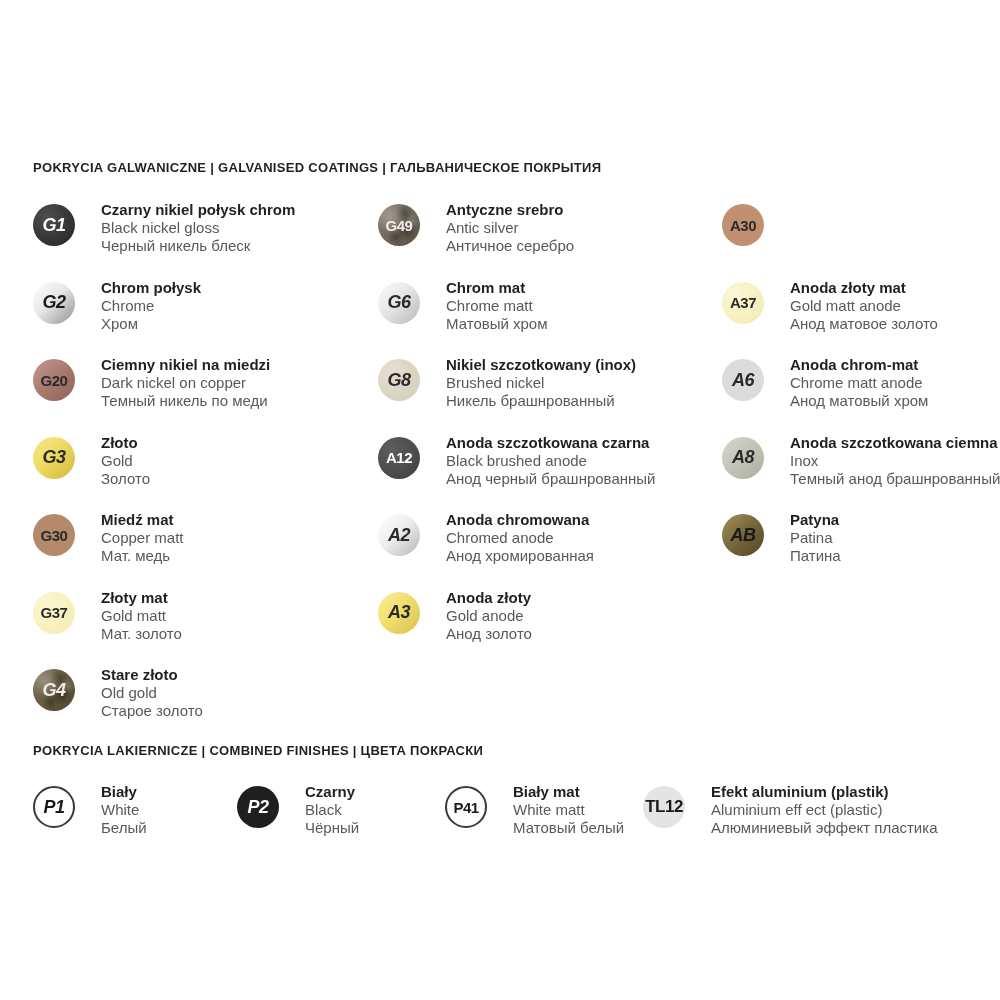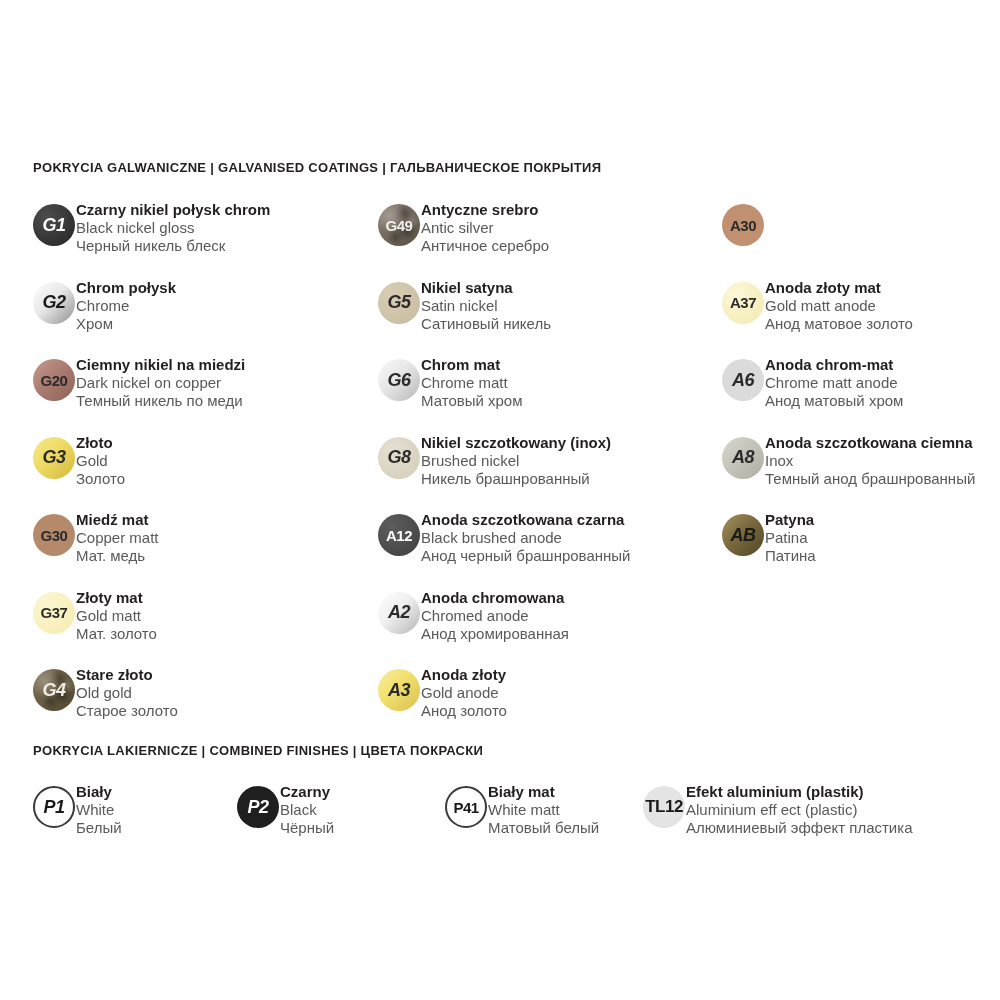--- a/index.html
+++ b/index.html
@@ -19,21 +19,21 @@
   .item { display:flex; align-items:flex-start; height:54px; margin-bottom:23.5px; }
   .swatch {
     width:42px; height:42px; border-radius:50%; flex:none; margin-top:3px;
     display:flex; align-items:center; justify-content:center;
     font-weight:bold; box-sizing:border-box;
   }
   .code { letter-spacing:-0.5px; }
   .code-len2 { font-size:18px;font-style:italic; }
   .code-len3 { font-size:15px; }
   .code-len4 { font-size:17px; }
-  .labels { margin-left:1px; }
+  .labels { margin-left:26px; }
   .l-pl { display:block; font-weight:bold; color:#231f20; font-size:15px; line-height:18px; white-space:nowrap; }
   .l-en, .l-ru { display:block; color:#58595b; font-size:15px; line-height:18px; white-space:nowrap; }
   #paint-row { position:absolute; top:783px; left:0; width:840px; height:80px; }
   .paint-item { position:absolute; top:0; }
 </style>
 </head>
 <body>
 
 <div class="page">
 
@@ -116,30 +116,20 @@
         <div class="swatch" style="background: radial-gradient(circle at 28% 30%, rgba(255, 255, 255, 0.28), rgba(255, 255, 255, 0) 38%), radial-gradient(circle at 68% 62%, rgba(0, 0, 0, 0.38), rgba(0, 0, 0, 0) 26%), radial-gradient(circle at 42% 78%, rgba(0, 0, 0, 0.3), rgba(0, 0, 0, 0) 20%), radial-gradient(circle at 62% 22%, rgba(0, 0, 0, 0.3), rgba(0, 0, 0, 0) 22%), radial-gradient(circle at 82% 40%, rgba(255, 255, 255, 0.15), rgba(255, 255, 255, 0) 18%), linear-gradient(135deg, rgb(141, 130, 118), rgb(87, 78, 66)); color: rgb(242, 240, 236);">
           <span class="code code-len3">G49</span>
         </div>
         <div class="labels">
           <span class="l-pl">Antyczne srebro</span>
           <span class="l-en">Antic silver</span>
           <span class="l-ru">Античное серебро</span>
         </div>
       </div>
       <div class="item">
-        <div class="swatch" style="background: radial-gradient(circle at 32% 30%, rgb(216, 204, 180), rgb(200, 187, 158)); color: rgb(43, 43, 43);">
-          <span class="code code-len2">G5</span>
-        </div>
-        <div class="labels">
-          <span class="l-pl">Nikiel satyna</span>
-          <span class="l-en">Satin nickel</span>
-          <span class="l-ru">Сатиновый никель</span>
-        </div>
-      </div>
-      <div class="item">
         <div class="swatch" style="background: linear-gradient(135deg, rgb(250, 250, 250), rgb(230, 230, 230) 45%, rgb(184, 184, 184)); color: rgb(43, 43, 43);">
           <span class="code code-len2">G6</span>
         </div>
         <div class="labels">
           <span class="l-pl">Chrom mat</span>
           <span class="l-en">Chrome matt</span>
           <span class="l-ru">Матовый хром</span>
         </div>
       </div>
       <div class="item">

